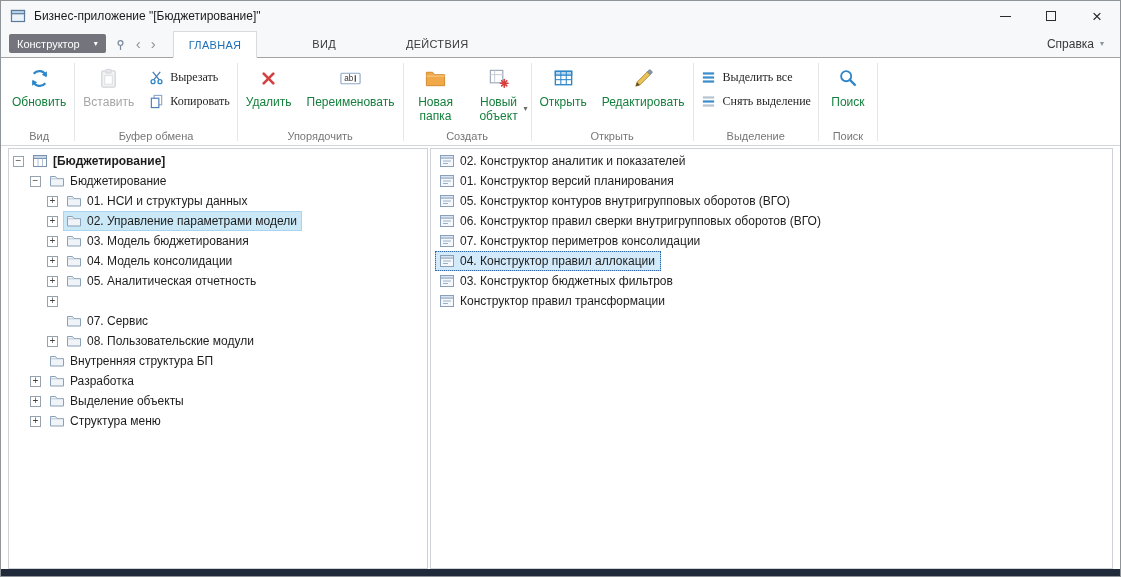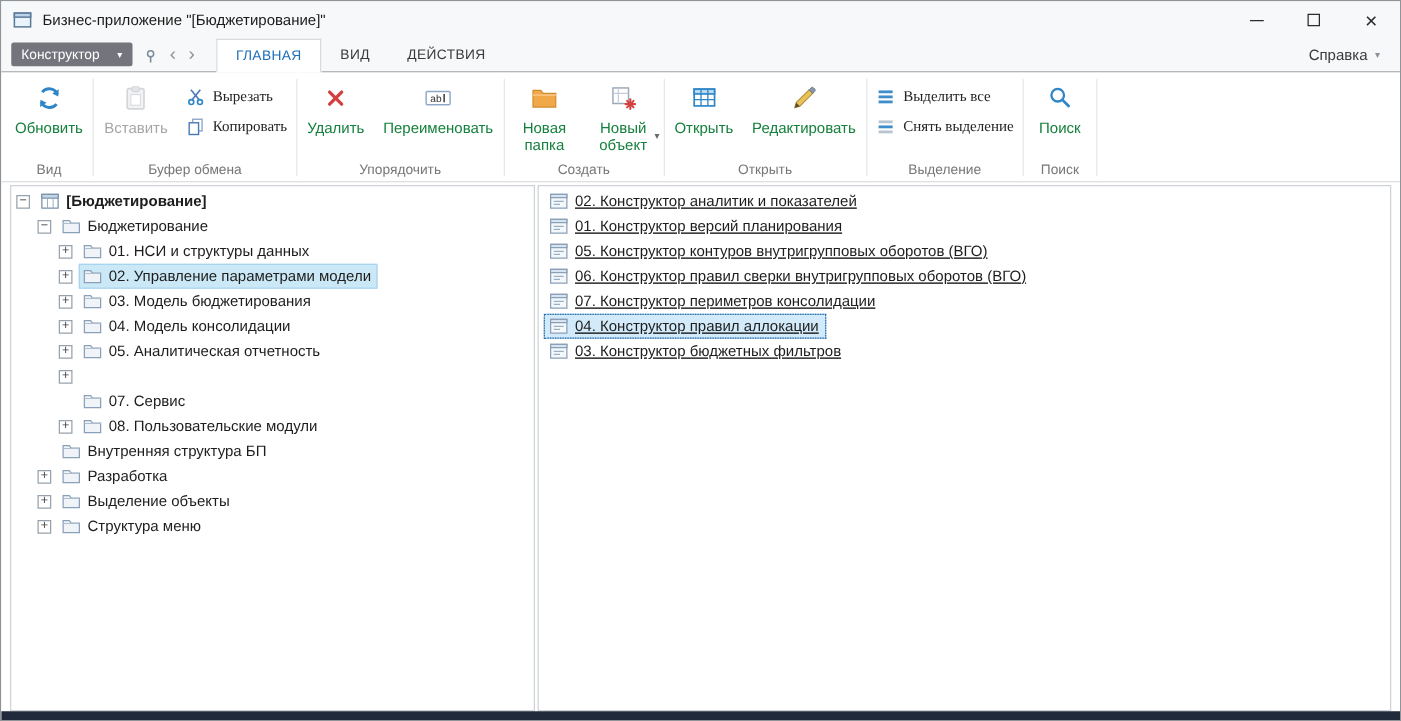--- a/index.html
+++ b/index.html
@@ -32,21 +32,21 @@
   }
   .app-btn{
     background:#73747c; color:#fff; font-size:11px; height:19px;
     padding:0 8px; display:flex; align-items:center; gap:14px;
     border:none; border-radius:2px; margin:0 4px 4px 0; cursor:default;
     font-family:inherit;
   }
   .caret{ font-size:8px; line-height:1; }
   .qat{ color:#7f8890; margin:0 4px; padding-bottom:5px; display:flex; align-items:center; }
   .nav{ color:#8a929a; font-size:15px; line-height:1; padding:0 5px 6px; }
-  .tabs{ display:flex; align-self:stretch; align-items:stretch; margin-left:12px; }
+  .tabs{ display:flex; align-self:stretch; align-items:stretch; margin-left:12px;gap:40px; }
   .tab{
     padding:0 15px; display:flex; align-items:center;
     font-size:11px; color:#3a3a3a; letter-spacing:.3px; cursor:default;
   }
   .tab.active{
     background:#fff; color:#1d6fb8;
     border:1px solid #d8dbde; border-bottom:1px solid #fff; margin-bottom:-1px;
   }
   .help{
     margin-left:auto; display:flex; align-items:center; gap:6px;
@@ -78,21 +78,21 @@
   .bigbtn.disabled .ricon{ opacity:.55; }
 
   .vstack{ display:flex; flex-direction:column; gap:4px; padding-top:7px; align-items:flex-start;font-family:Liberation Serif, serif; }
   .smallbtn{ display:flex; align-items:center; gap:6px; font-size:12px; color:#252525; padding:2px 5px; border-radius:2px; cursor:default; }
   .sicon{ width:16px; height:16px; display:flex; align-items:center; justify-content:center; flex:none; }
 
   
   .content{ flex:1; min-height:0; display:flex; gap:2px; padding:2px 7px 0; background:#fff; }
   .panel{ border:1px solid #cfd3d7; background:#fff; overflow:hidden; padding-top:2px; }
   .tree-panel{ width:420px; flex:none; }
-  .list-panel{ flex:1;text-decoration:underline; }
+  .list-panel{ flex:1; }
 
   .tree-row,.list-row{ height:20px; display:flex; align-items:center; font-size:12px; color:#1d1d1d; cursor:default; }
   .expander{
     width:11px; height:11px; flex:none; margin-right:5px;
     border:1px solid #98a2ac; background:#fff; color:#444;
     display:inline-flex; align-items:center; justify-content:center;
     font-size:10px; line-height:1;
   }
   .expander.empty{ border-color:transparent; background:transparent; }
   .row-body{
@@ -603,18 +603,31 @@
               <svg viewBox="0 0 16 16" width="16" height="16">
                 <rect x="1.5" y="2.5" width="13" height="11" fill="#f4f8fb" stroke="#8aa0b8" stroke-width="1"></rect>
                 <rect x="1.5" y="2.5" width="13" height="2.6" fill="#d8e4f0" stroke="#8aa0b8" stroke-width="1"></rect>
                 <line x1="4" y1="8" x2="12" y2="8" stroke="#9ab0c6" stroke-width="1"></line>
                 <line x1="4" y1="10.5" x2="9" y2="10.5" stroke="#9ab0c6" stroke-width="1"></line>
               </svg>
             </span>
             <span>03. Конструктор бюджетных фильтров</span>
           </span>
         </div>
+        <div class="list-row" style="padding-left: 4px;">
+          <span class="row-body">
+            <span class="mini-icon">
+              <svg viewBox="0 0 16 16" width="16" height="16">
+                <rect x="1.5" y="2.5" width="13" height="11" fill="#f4f8fb" stroke="#8aa0b8" stroke-width="1"></rect>
+                <rect x="1.5" y="2.5" width="13" height="2.6" fill="#d8e4f0" stroke="#8aa0b8" stroke-width="1"></rect>
+                <line x1="4" y1="8" x2="12" y2="8" stroke="#9ab0c6" stroke-width="1"></line>
+                <line x1="4" y1="10.5" x2="9" y2="10.5" stroke="#9ab0c6" stroke-width="1"></line>
+              </svg>
+            </span>
+            <span>Конструктор правил трансформации</span>
+          </span>
+        </div>
       </div>
   </div>
 
   <div class="bottombar"></div>
 
 </div>
 
 </body></html>

